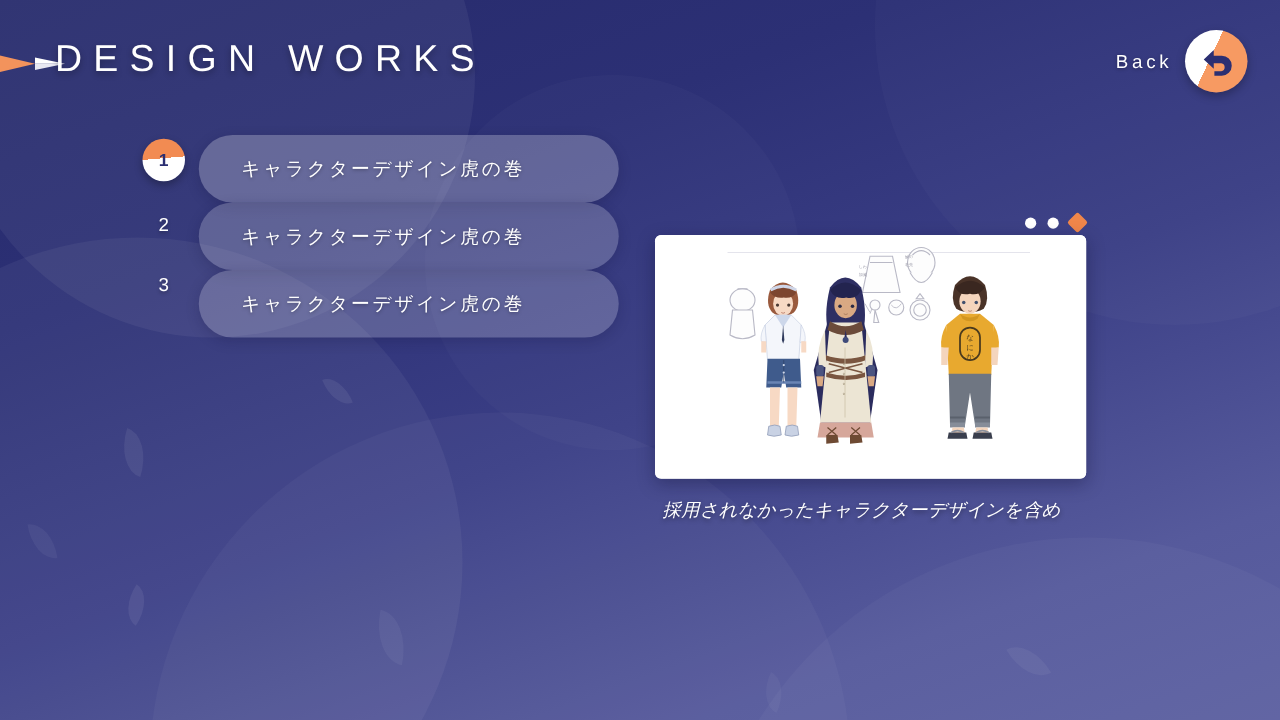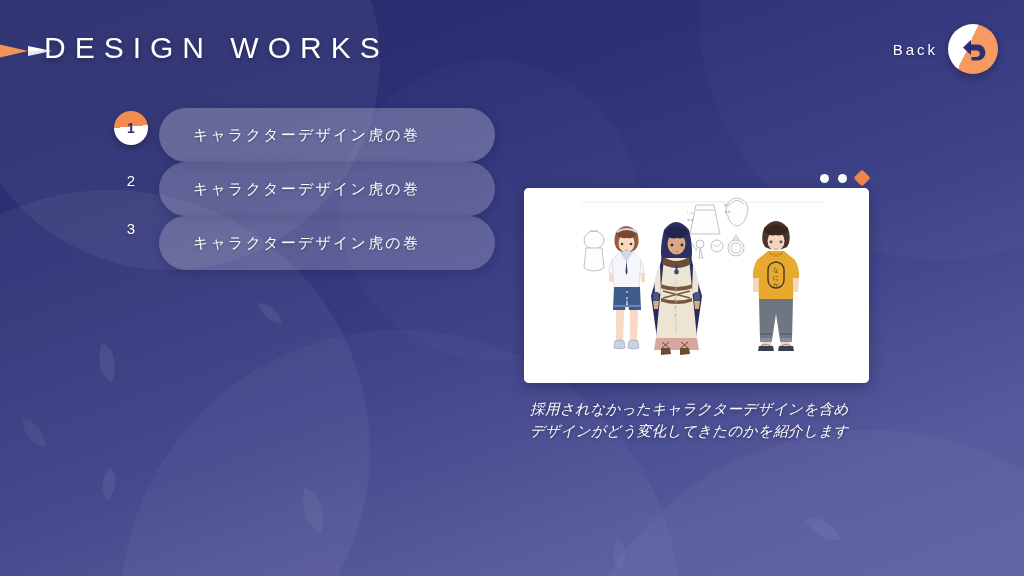--- a/index.html
+++ b/index.html
@@ -310,16 +310,15 @@
           <path d="M235 158 l14 0 l1 5 l-16 0Z" fill="#3a3f4d"></path>
           <path d="M255 158 l14 0 l1 5 l-16 0Z" fill="#3a3f4d"></path>
           <path d="M237 158 q5 -3 10 0" stroke="#8a909c" stroke-width="1.2" fill="none"></path>
           <path d="M257 158 q5 -3 10 0" stroke="#8a909c" stroke-width="1.2" fill="none"></path>
         </g>
       </svg>
     </div>
 
     <div class="caption">
       <div>採用されなかったキャラクターデザインを含め</div>
-      <div>デザインがどう変化してきたのかを紹介します</div>
     </div>
   </div>
 </div>
 
 </body></html>

